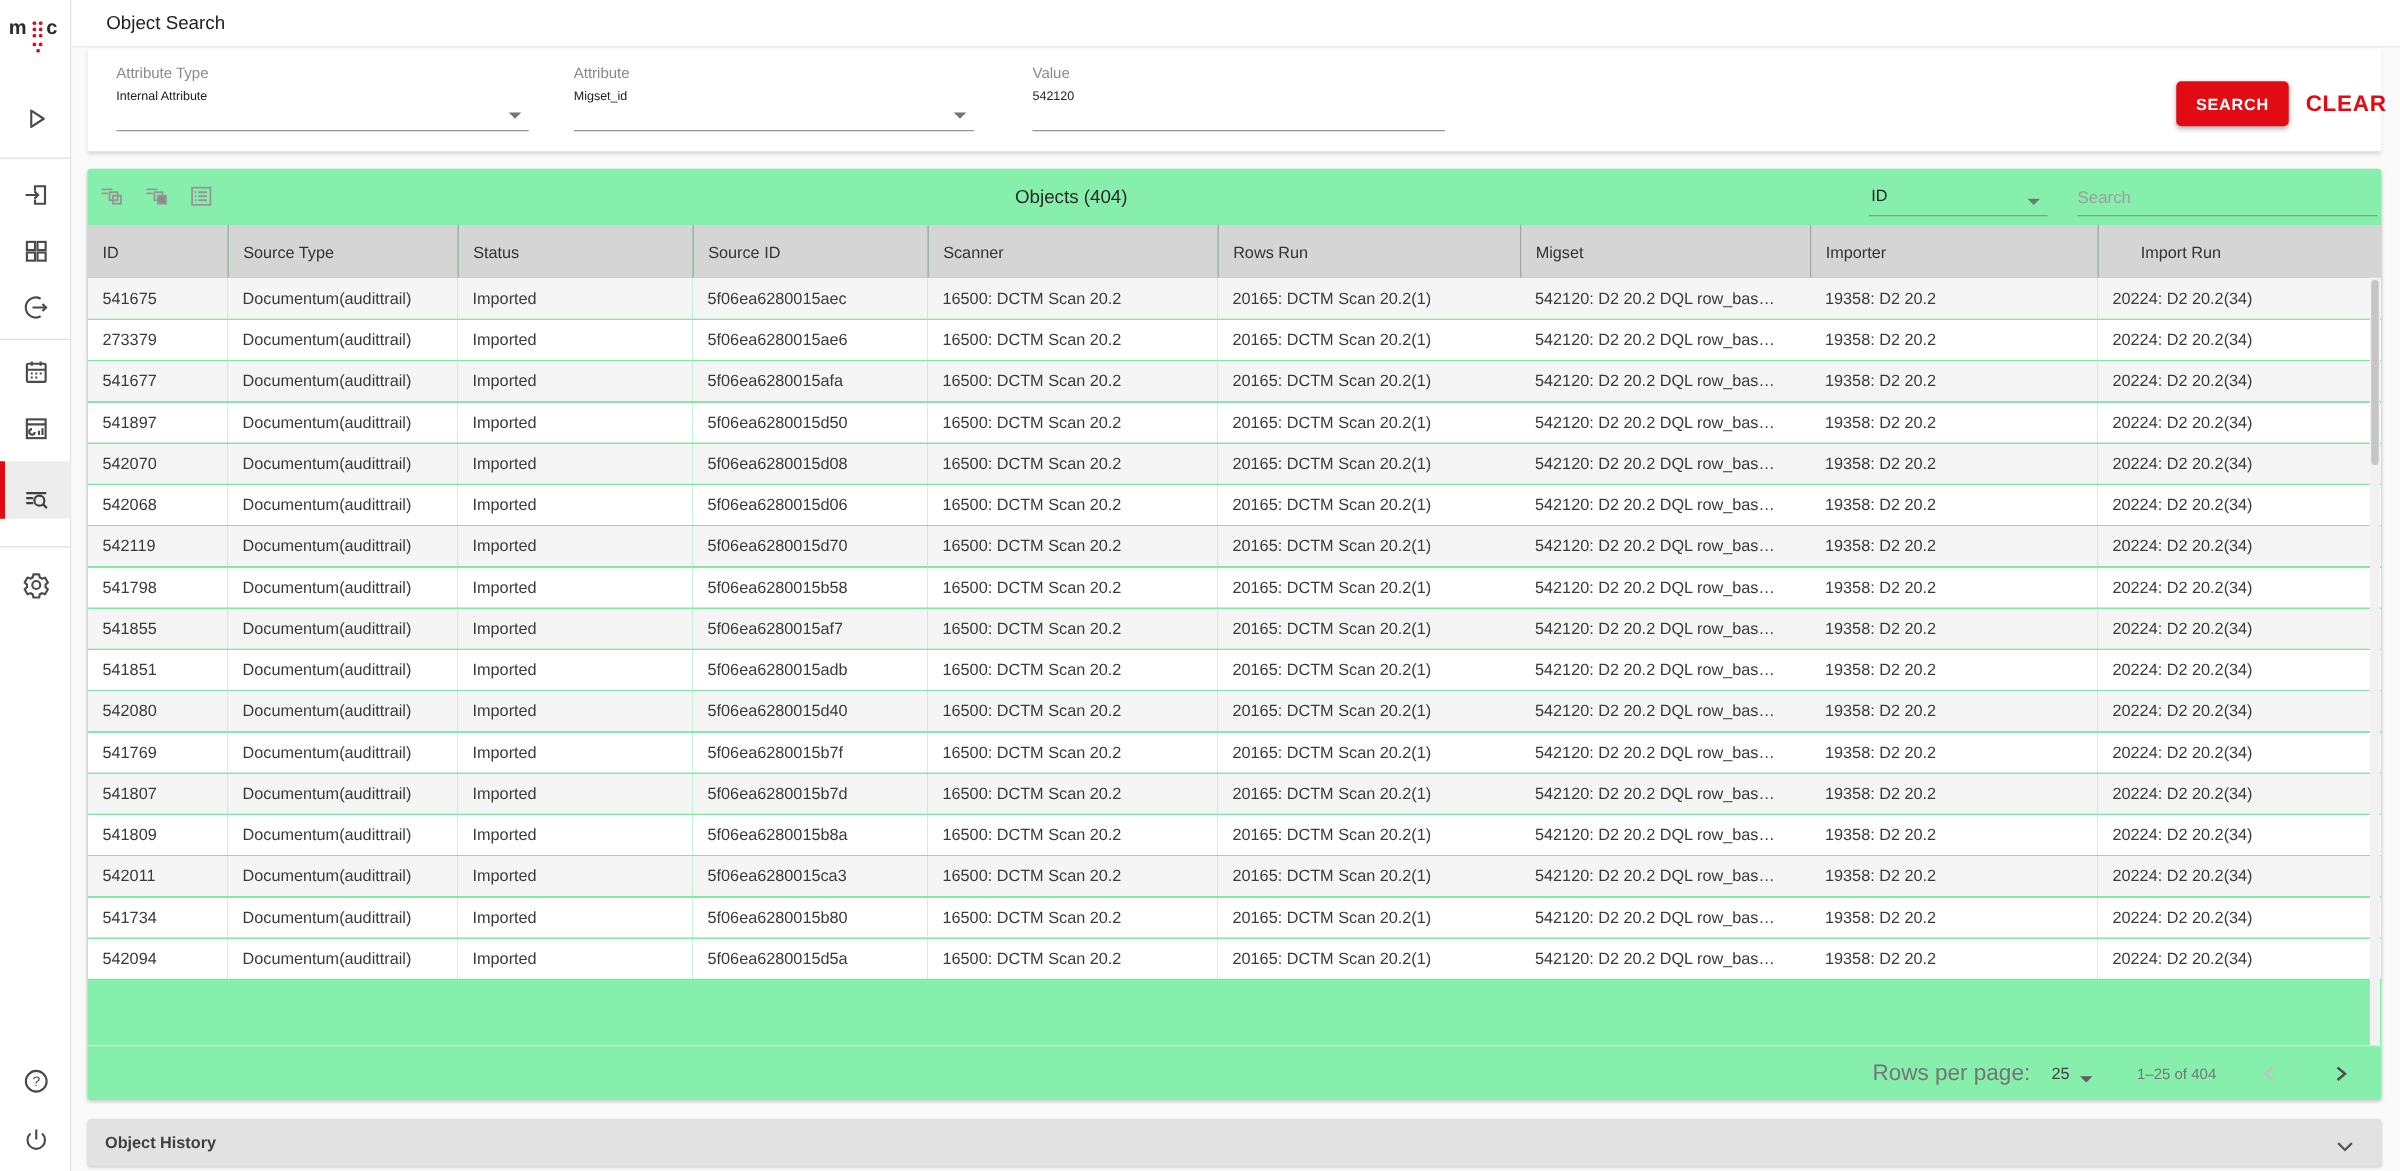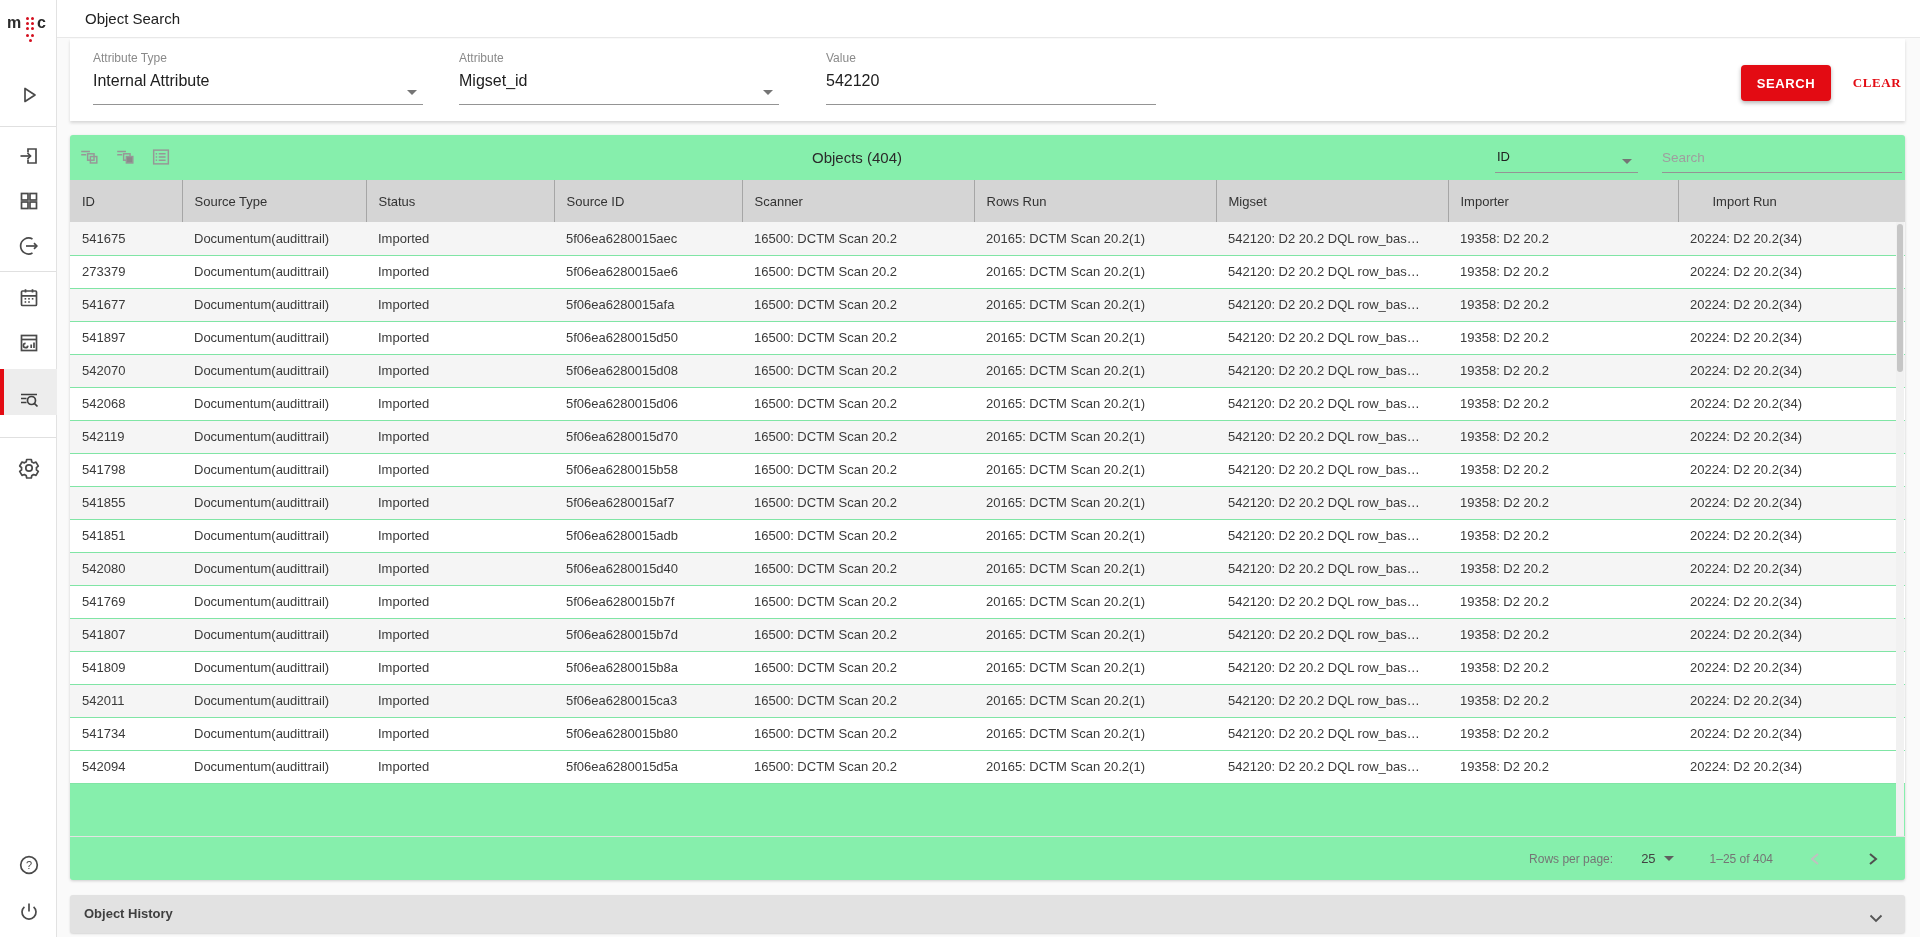--- a/index.html
+++ b/index.html
@@ -20,25 +20,25 @@
   .nav-active .redbar { position:absolute; left:0; top:0; width:4px; height:46px; background:#e30b13; }
 
   
   .titlebar { position:absolute; left:57px; top:0; width:1863px; height:38px; background:#fff; border-bottom:1px solid #e8e8e8; }
   .page-title { position:absolute; left:28px; top:0; line-height:38px; font-size:15px; font-weight:500; color:#212121; }
 
   
   .filter-card { position:absolute; left:70px; top:39px; width:1835px; height:82px; background:#fff; box-shadow:0 2px 3px rgba(0,0,0,.14); }
   .field { position:absolute; top:12px; height:54px; }
   .field .flabel { font-size:12px; color:#8a8a8a; }
-  .field .fvalue { position:absolute; left:0; top:21px; font-size:16px; color:#202020; }
+  .field .fvalue { position:absolute; left:0; top:21px; font-size:10px; color:#202020; }
   .field .funderline { position:absolute; left:0; right:0; bottom:0; border-bottom:1px solid #949494; }
   .dd-arrow { position:absolute; right:6px; bottom:10px; width:0; height:0; border-left:5px solid transparent; border-right:5px solid transparent; border-top:5px solid #757575; }
   .btn-search { position:absolute; left:1671px; top:26px; width:90px; height:36px; background:#e30b13; border:none; border-radius:4px; color:#fff; font-family:inherit; font-size:13px; font-weight:bold; letter-spacing:.6px; box-shadow:0 2px 4px rgba(0,0,0,.3); cursor:pointer; }
-  .btn-clear { position:absolute; left:1772px; top:26px; width:70px; height:36px; background:transparent; border:none; color:#e30b13; font-family:Liberation Serif, serif; font-size:13px; font-weight:bold; letter-spacing:.6px; cursor:pointer; }
+  .btn-clear { position:absolute; left:1772px; top:26px; width:70px; height:36px; background:transparent; border:none; color:#e30b13; font-family:Liberation Sans, sans-serif; font-size:18px; font-weight:bold; letter-spacing:.6px; cursor:pointer; }
 
   
   .table-card { position:absolute; left:70px; top:135px; width:1835px; height:745px; background:#86efac; box-shadow:0 1px 3px rgba(0,0,0,.18); border-radius:3px; }
   .tc-toolbar { position:absolute; left:0; top:0; width:100%; height:45px; }
   .tb-icon { position:absolute; top:11px; width:22px; height:22px; cursor:pointer; }
   .tb-icon svg { stroke:#979797; fill:none; stroke-width:1.6; }
   .objects-title { position:absolute; left:787px; top:0; transform:translateX(-50%); line-height:46px; font-size:15px; color:#2b2b2b; white-space:nowrap; }
   .col-select { position:absolute; left:1425px; top:8px; width:143px; height:30px; border-bottom:1px solid #949494; cursor:pointer; }
   .col-select .cs-value { position:absolute; left:2px; top:6px; font-size:13px; color:#212121; }
   .col-select .dd-arrow { bottom:8px; }
@@ -52,22 +52,22 @@
   .rows-clip { position:absolute; left:0; top:87px; width:1835px; height:614px; overflow:hidden; }
   table.rows { width:1835px; border-collapse:collapse; table-layout:fixed; }
   table.rows td { height:33px; font-size:13px; color:#3a3a3a; padding:0 6px 0 12px; white-space:nowrap; overflow:hidden; border-bottom:1px solid rgba(0,0,0,.04); }
   table.rows tr.odd { background:#f5f5f5; }
   table.rows tr.even { background:#ffffff; }
 
   .vscroll { position:absolute; right:1px; top:87px; width:8px; height:614px; background:#f1f1f1; }
   .vscroll .thumb { position:absolute; left:1px; top:2px; width:6px; height:148px; background:#c6c6c6; border-radius:3px; }
 
   .pagination { position:absolute; left:0; top:701px; width:1835px; height:44px; border-top:1px solid #e3e3e3; display:flex; align-items:center; justify-content:flex-end; padding-right:16px; }
-  .pg-label { font-size:12px; color:#757575; }
-  .pg-size { display:flex; align-items:center; margin-left:28px; font-size:13px; color:#424242; cursor:pointer; }
+  .pg-label { font-size:18px; color:#757575; }
+  .pg-size { display:flex; align-items:flex-end; margin-left:17px; font-size:13px; color:#424242; cursor:pointer; }
   .pg-size .tri { width:0; height:0; border-left:5px solid transparent; border-right:5px solid transparent; border-top:5px solid #5f5f5f; margin-left:8px; }
   .pg-range { margin-left:36px; font-size:12px; color:#757575; }
   .pg-nav { margin-left:26px; width:32px; height:32px; display:flex; align-items:center; justify-content:center; cursor:pointer; }
   .pg-nav svg { fill:none; stroke-width:2; }
   .pg-prev svg { stroke:#c0c0c0; }
   .pg-next svg { stroke:#4f4f4f; }
 
   
   .history-bar { position:absolute; left:70px; top:895px; width:1835px; height:38px; background:#e2e2e2; border-radius:3px; box-shadow:0 1px 2px rgba(0,0,0,.15); cursor:pointer; }
   .history-title { position:absolute; left:14px; top:0; line-height:38px; font-size:13px; font-weight:bold; color:#3f3f3f; }

